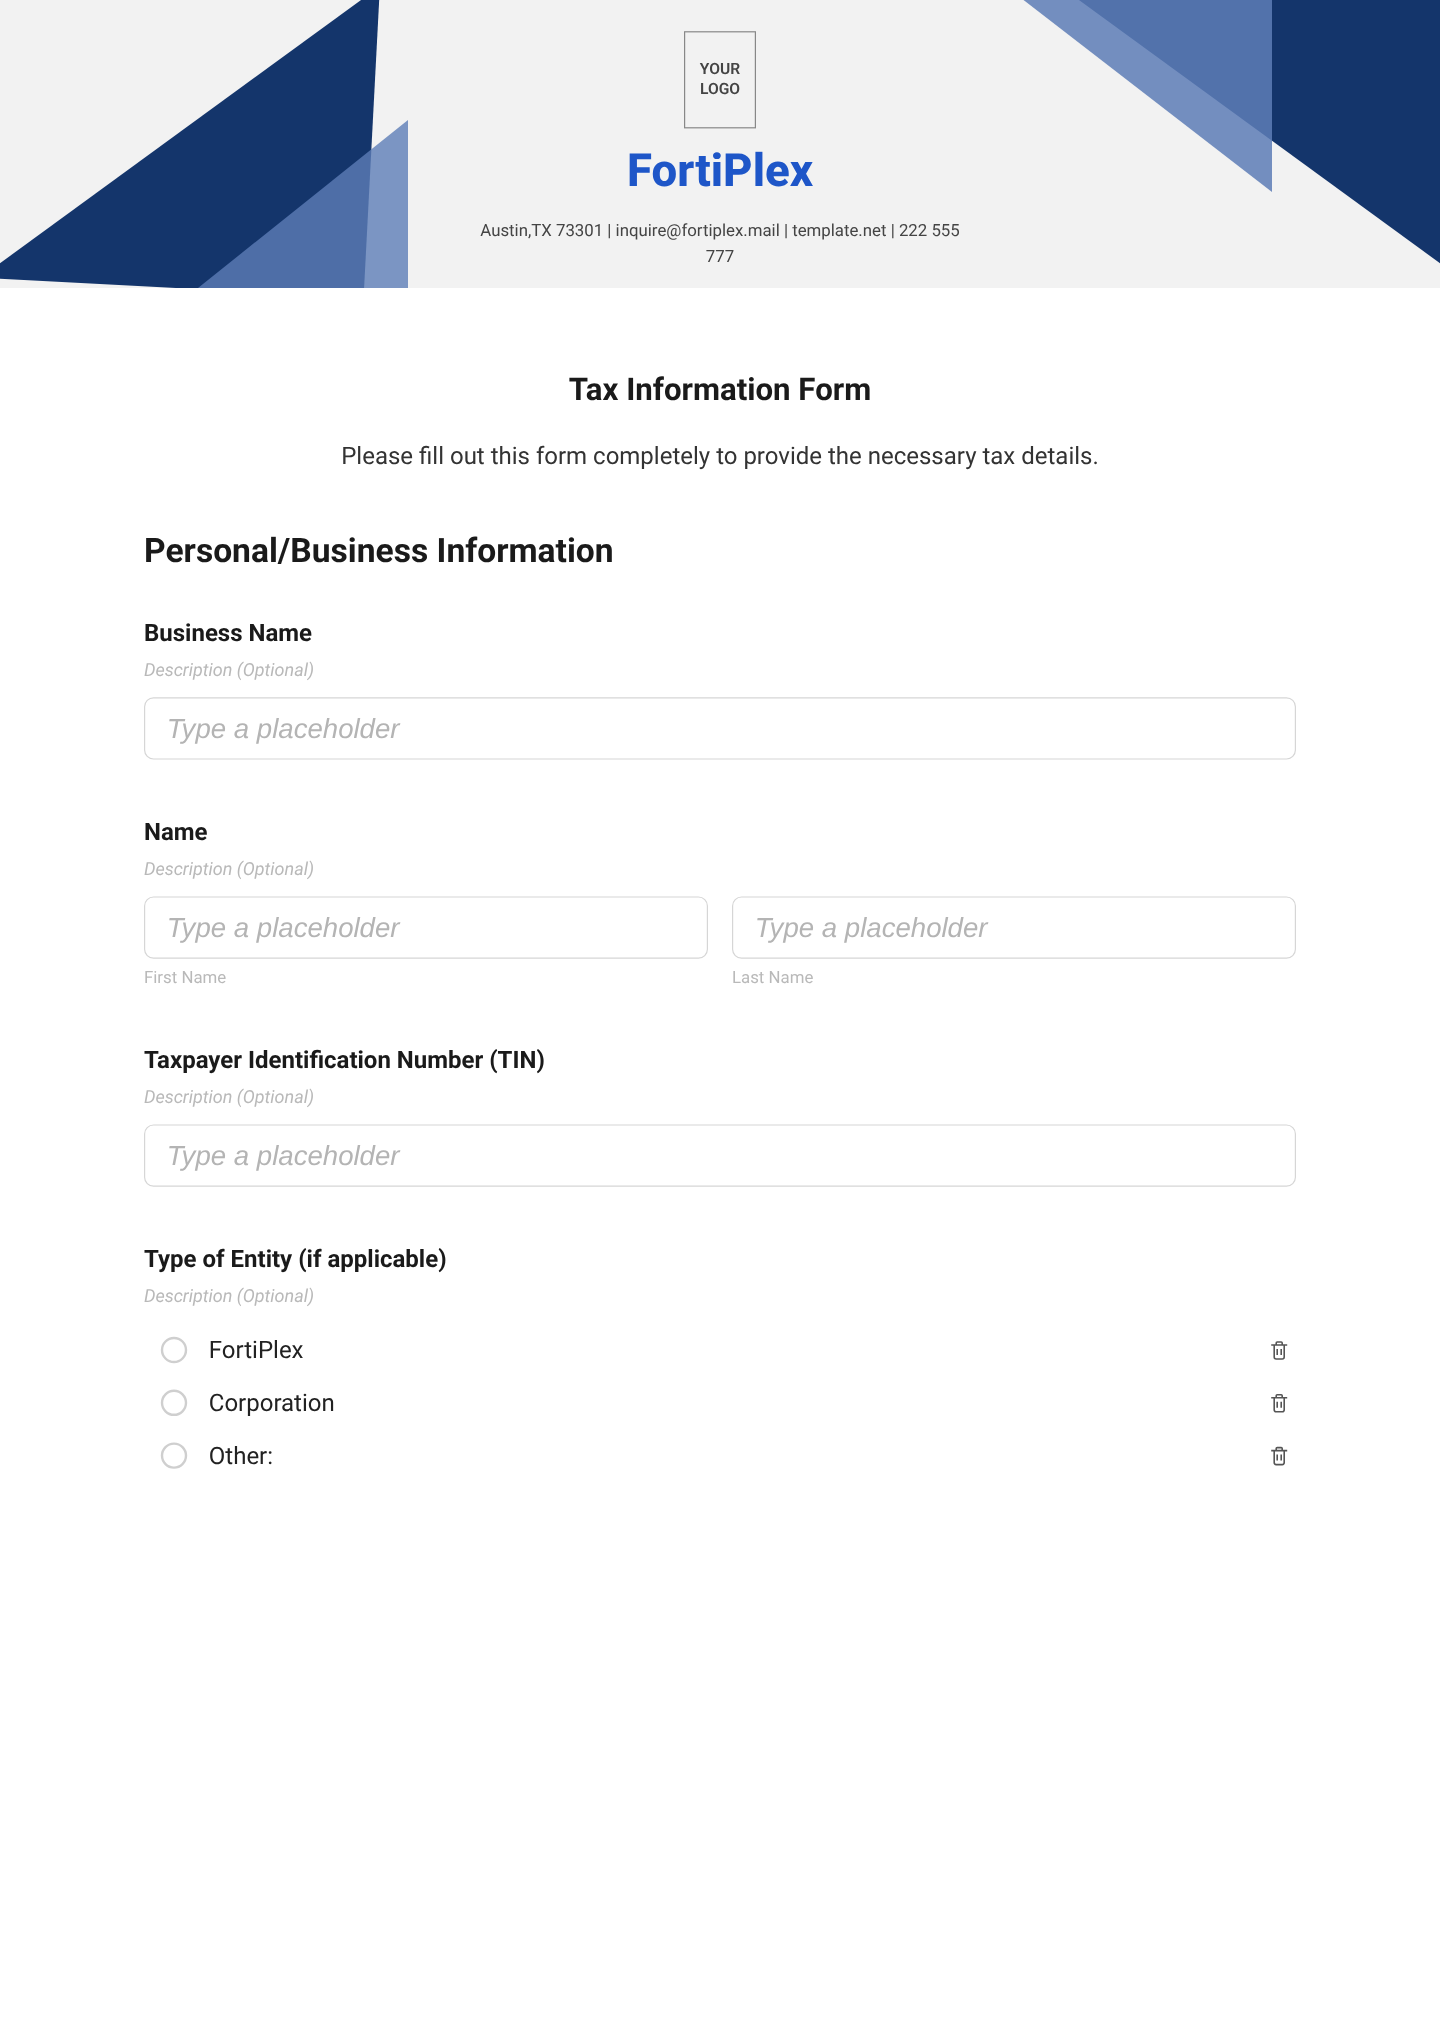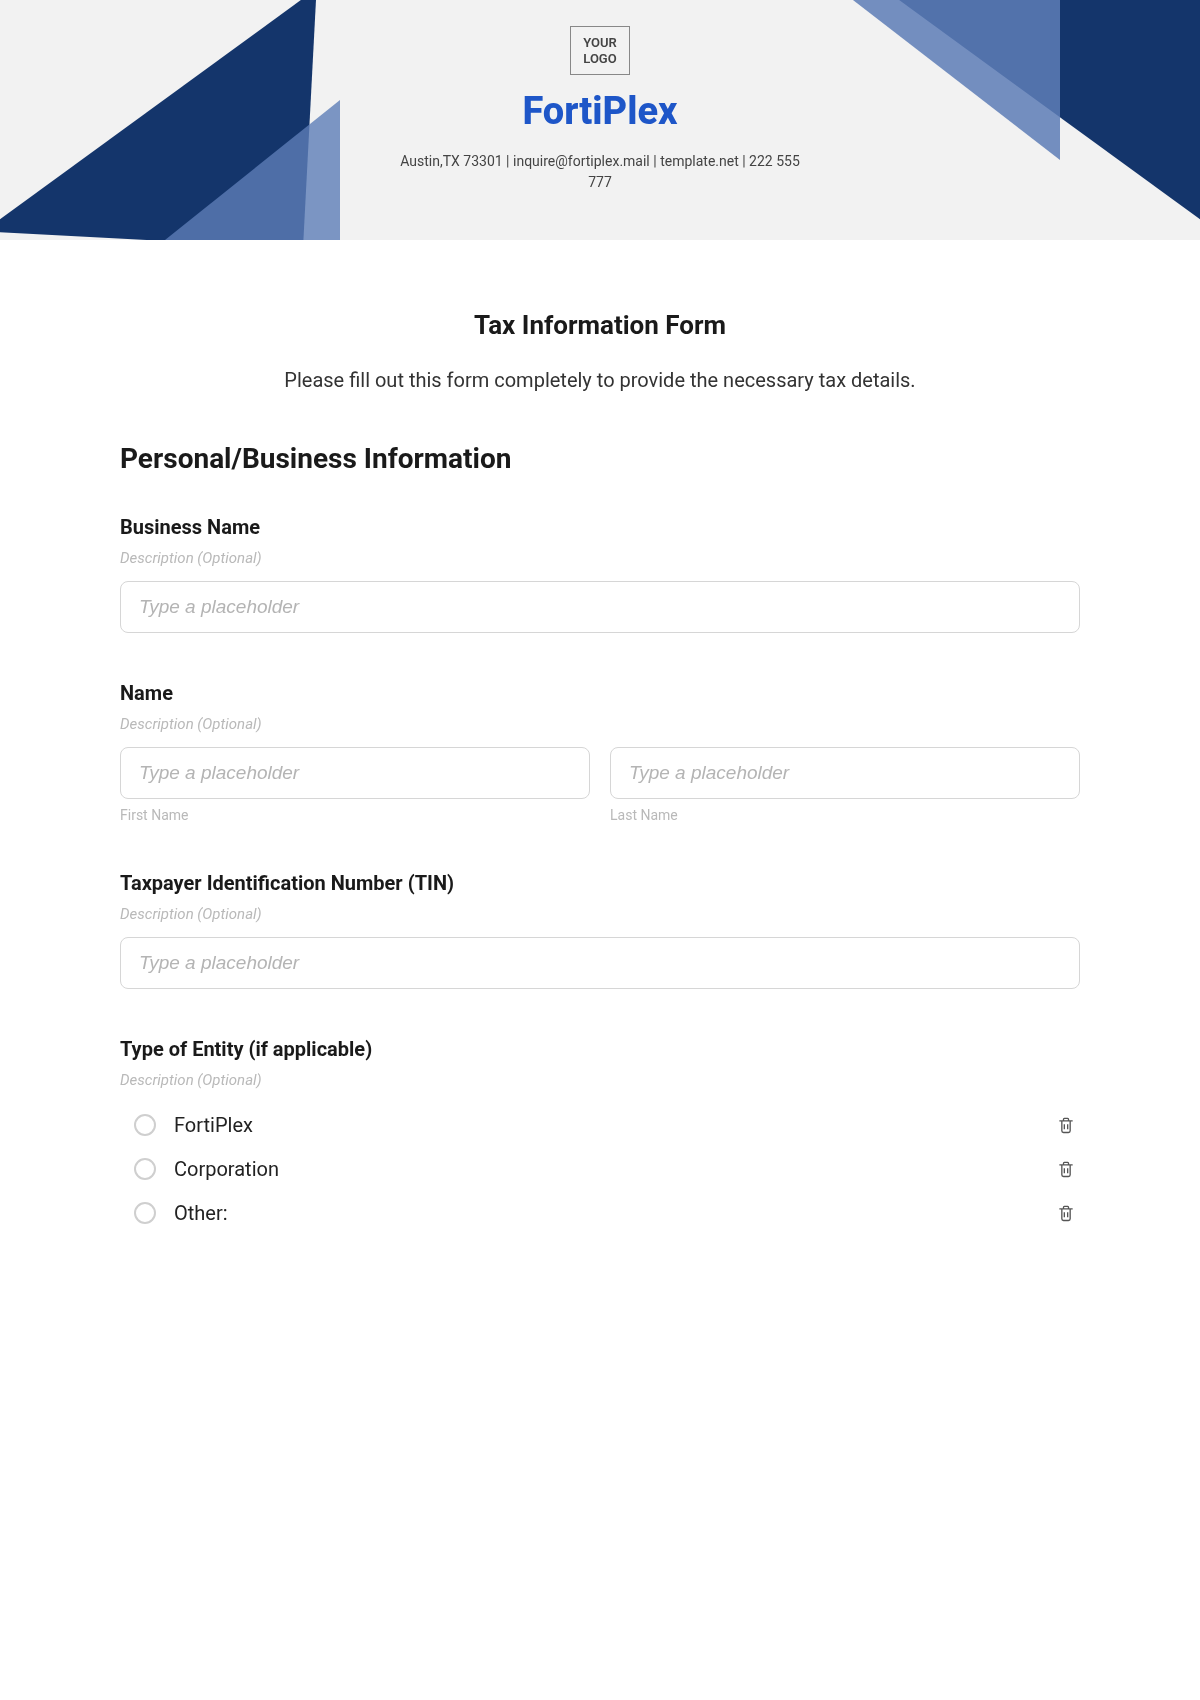--- a/index.html
+++ b/index.html
@@ -43,21 +43,21 @@
     right: 140px; top: -10px;
     border-style: solid;
     border-width: 0 220px 170px 0;
     border-color: transparent #5d7db6 transparent transparent;
     opacity: 0.85;
   }
   .logo-box {
     display: inline-block;
     margin-top: 26px;
     border: 1px solid #888;
-    padding: 8px 12px;
+    padding: 24px 12px;
     font-size: 13px;
     font-weight: 600;
     color: #444;
     line-height: 1.2;
     background: #f2f2f2;
     position: relative;
     z-index: 2;
   }
   .brand-name {
     font-size: 38px;
@@ -108,21 +108,21 @@
     font-style: italic;
     color: #b9b9b9;
     margin-bottom: 14px;
   }
   .text-input {
     width: 100%;
     height: 52px;
     border: 1px solid #d6d6d6;
     border-radius: 8px;
     padding: 0 18px;
-    font-size: 19px;
+    font-size: 23px;
     font-style: italic;
     color: #9a9a9a;
     background: #fff;
   }
   .text-input::placeholder {
     color: #b4b4b4;
     font-style: italic;
   }
   .two-col {
     display: flex;

